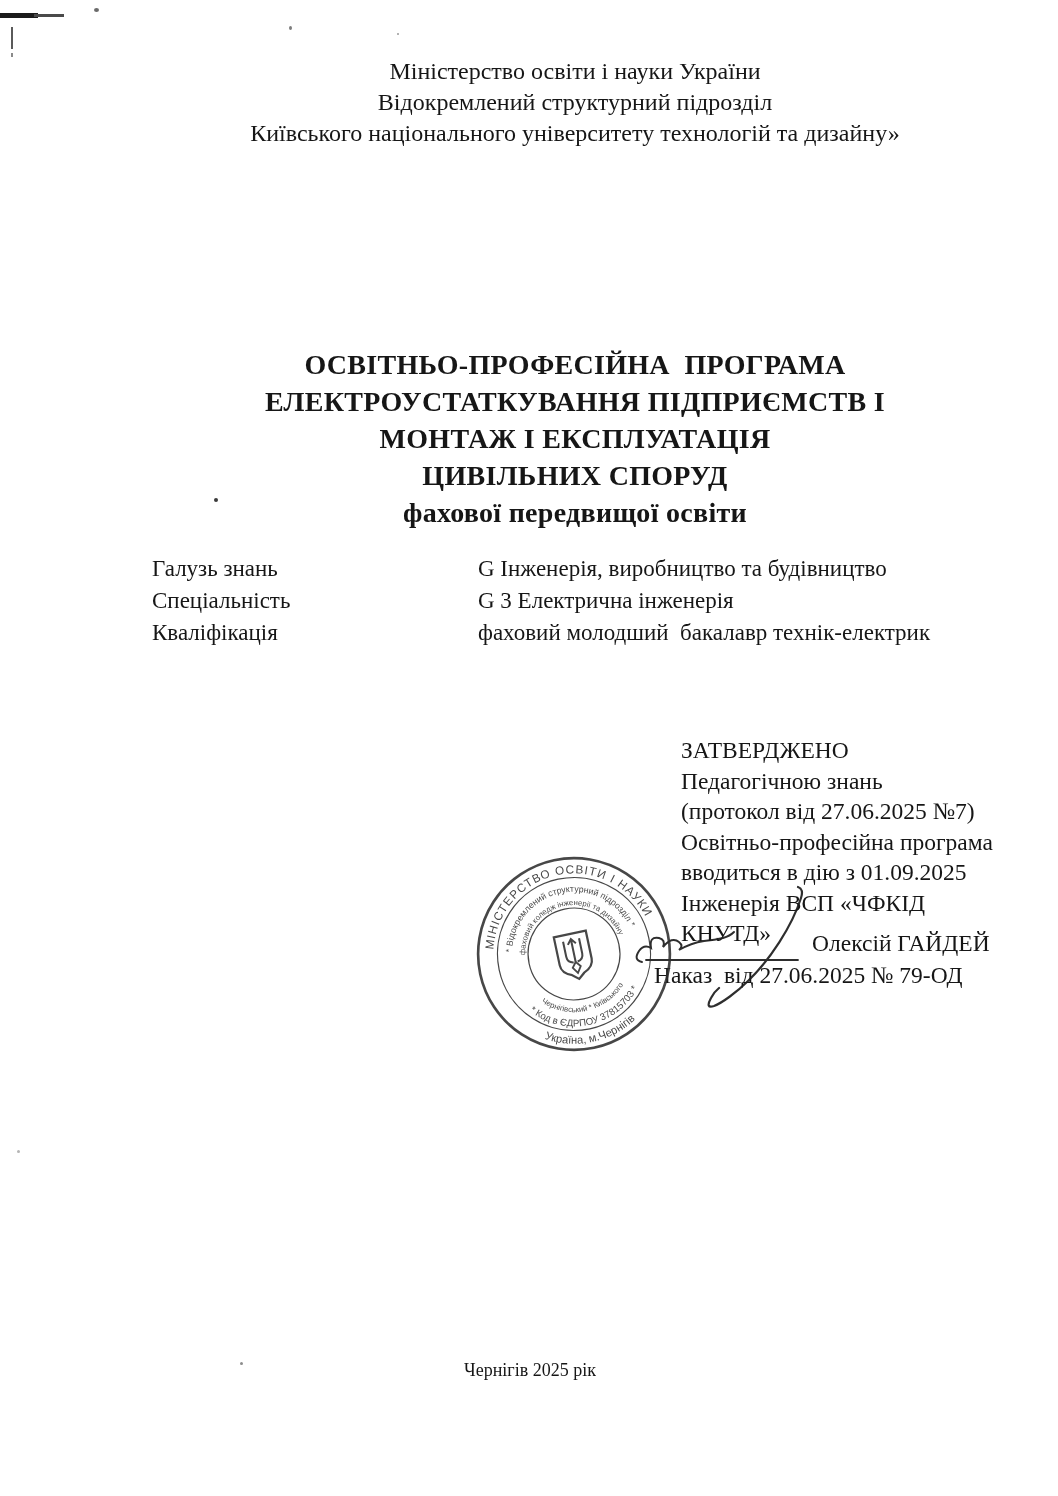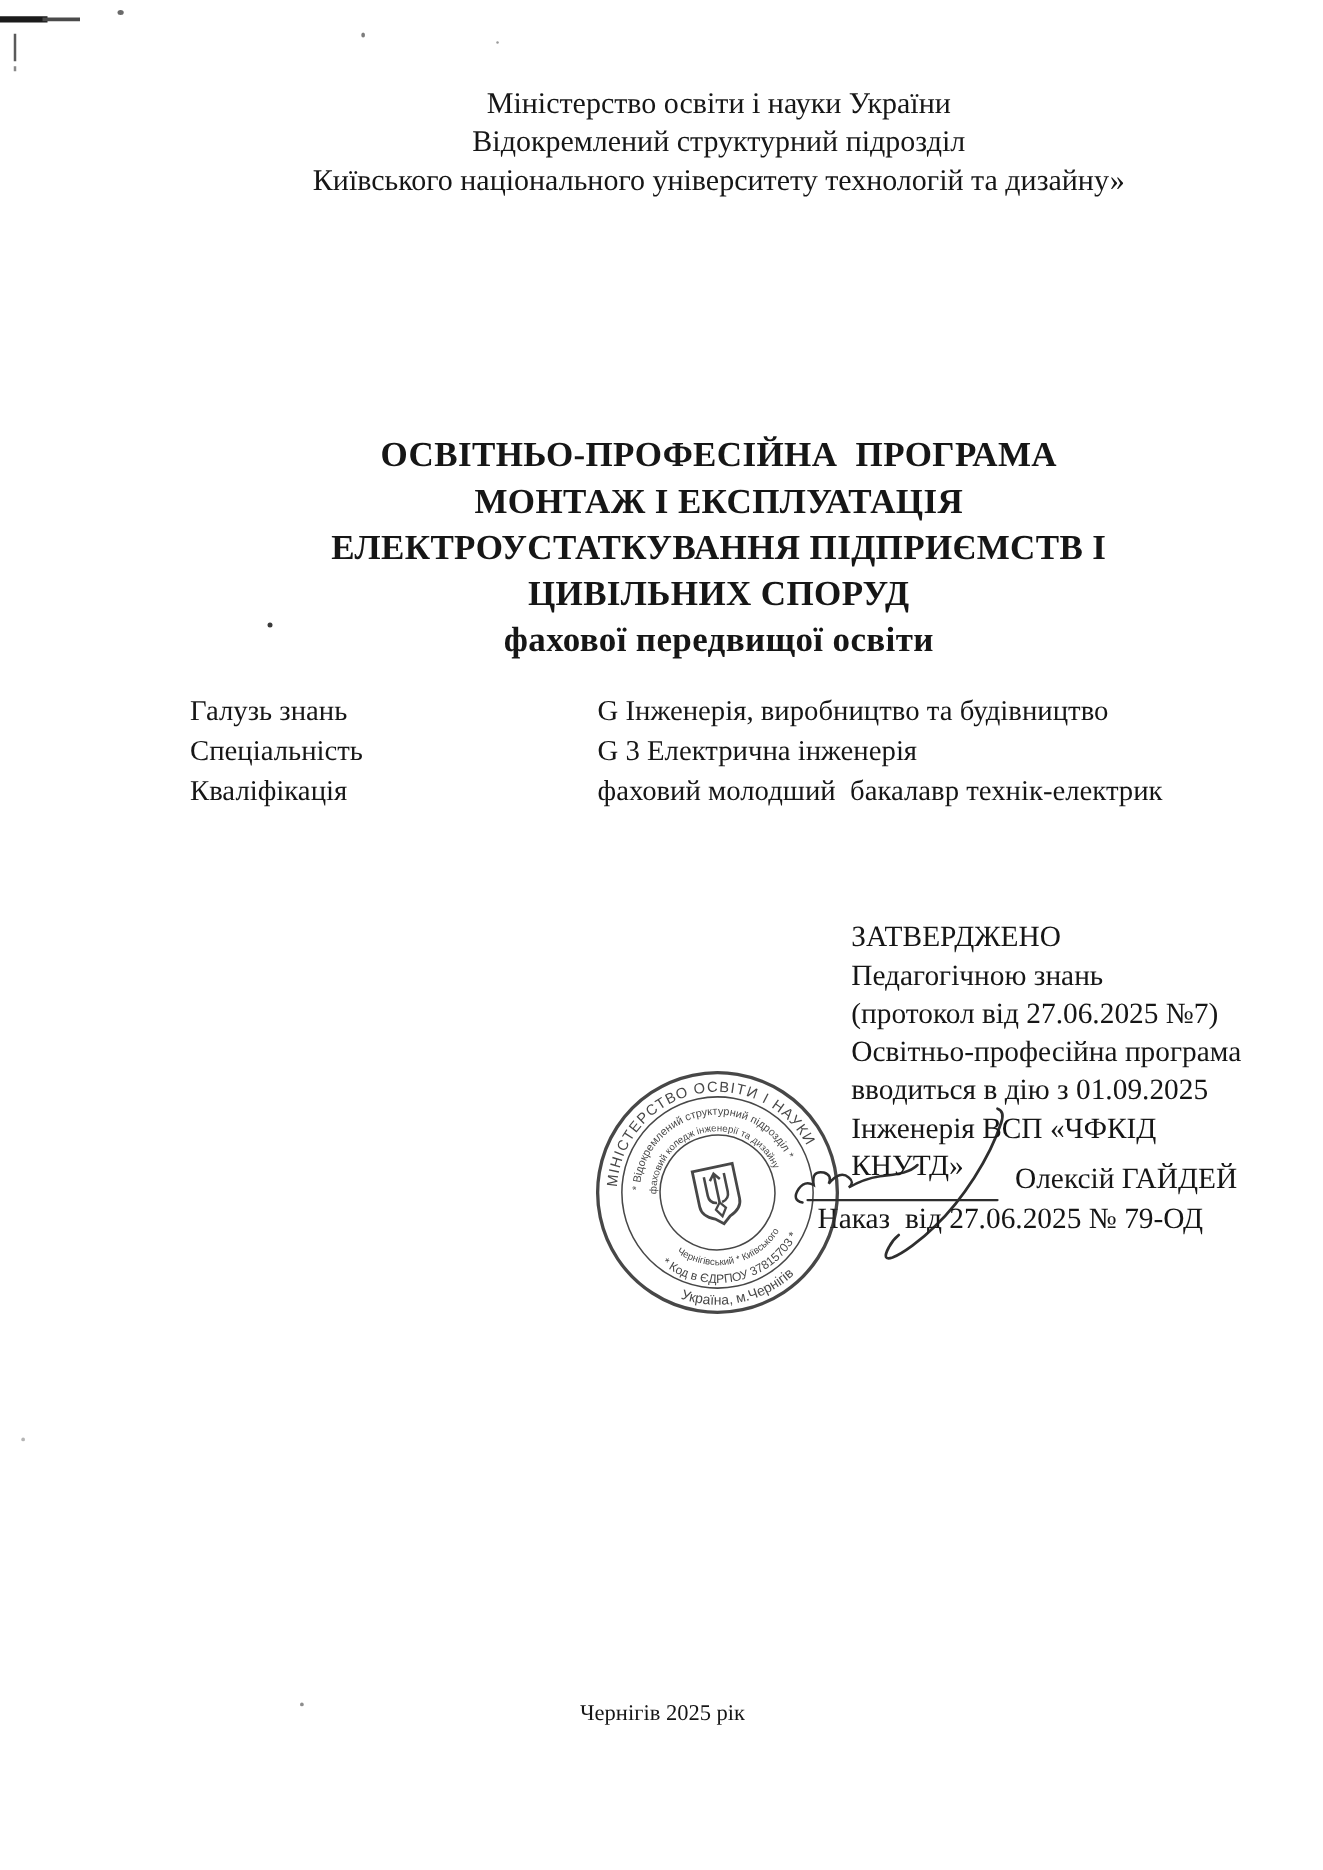--- a/index.html
+++ b/index.html
@@ -3,21 +3,21 @@
 <meta charset="utf-8">
 <style>
   html,body{margin:0;padding:0;background:#ffffff;}
   .page{
     position:relative;width:1058px;height:1496px;background:#fff;
     font-family:"Liberation Serif", serif;color:#161616;overflow:hidden;
   }
   
   .col{position:absolute;left:92px;width:966px;text-align:center;}
 
-  .org{top:68px;font-size:24px;line-height:31px;}
+  .org{top:56px;font-size:24px;line-height:31px;}
   .org-line{white-space:pre;}
 
   .title{top:346px;font-size:28px;line-height:37px;font-weight:700;letter-spacing:.3px;}
   .t-line{white-space:pre;}
 
   .fields{position:absolute;left:0;top:556px;width:1058px;font-size:23px;}
   .f-row{position:relative;height:32px;padding-left:16px;}
   .f-label{position:absolute;left:152px;white-space:pre;}
   .f-value{position:absolute;left:478px;white-space:pre;}
 
@@ -62,22 +62,22 @@
   <div class="art art-spk5"></div>
 
   <header class="col org">
     <div class="org-line">Міністерство освіти і науки України</div>
     <div class="org-line">Відокремлений структурний підрозділ</div>
     <div class="org-line">Київського національного університету технологій та дизайну»</div>
   </header>
 
   <section class="col title">
     <div class="t-line">ОСВІТНЬО-ПРОФЕСІЙНА  ПРОГРАМА</div>
+    <div class="t-line">ЕЛЕКТРОУСТАТКУВАННЯ ПІДПРИЄМСТВ І</div>
     <div class="t-line">МОНТАЖ І ЕКСПЛУАТАЦІЯ</div>
-    <div class="t-line">ЕЛЕКТРОУСТАТКУВАННЯ ПІДПРИЄМСТВ І</div>
     <div class="t-line">ЦИВІЛЬНИХ СПОРУД</div>
     <div class="t-line">фахової передвищої освіти</div>
   </section>
 
   <section class="fields">
     <div class="f-row">
       <span class="f-label">Галузь знань</span>
       <span class="f-value">G Інженерія, виробництво та будівництво</span>
     </div>
     <div class="f-row">

